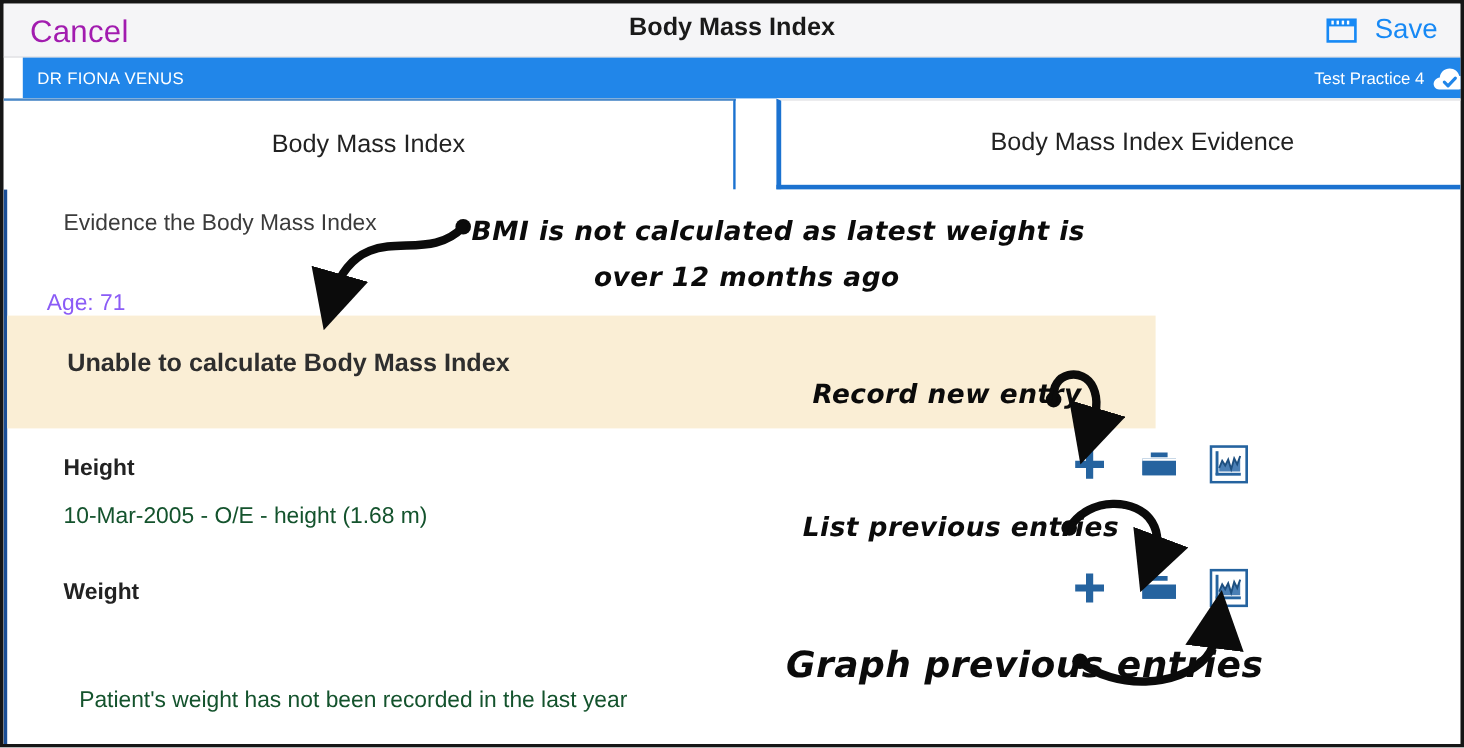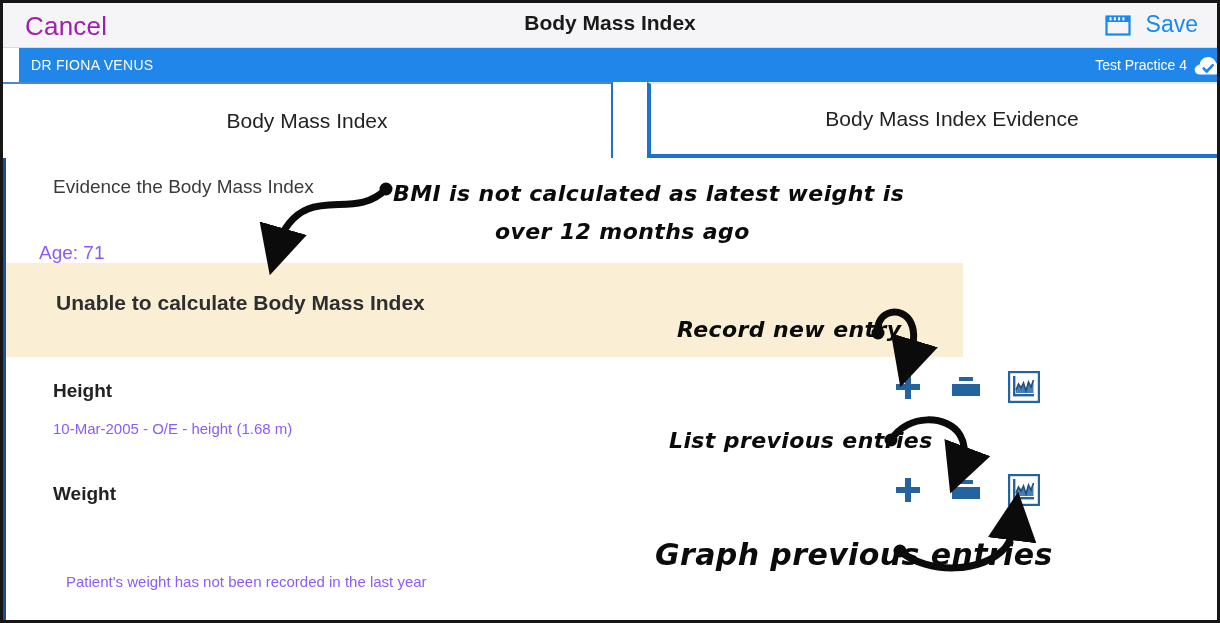--- a/index.html
+++ b/index.html
@@ -162,22 +162,22 @@
 
   .sec-title {
     position: absolute;
     font-size: 19px;
     font-weight: bold;
     color: #222222;
     left: 47px;
   }
   .sec-value {
     position: absolute;
-    font-size: 15px;
-    color: #8b5cf6;
+    font-size: 19px;
+    color: #14532d;
     left: 47px;
   }
   .height-title { top: 222px; }
   .height-value { top: 262px; }
   .weight-title { top: 325px; }
   .weight-value { top: 365px; }
   .note-value   { top: 415px; margin-left: 13px; }
 
   
   .iconrow {

